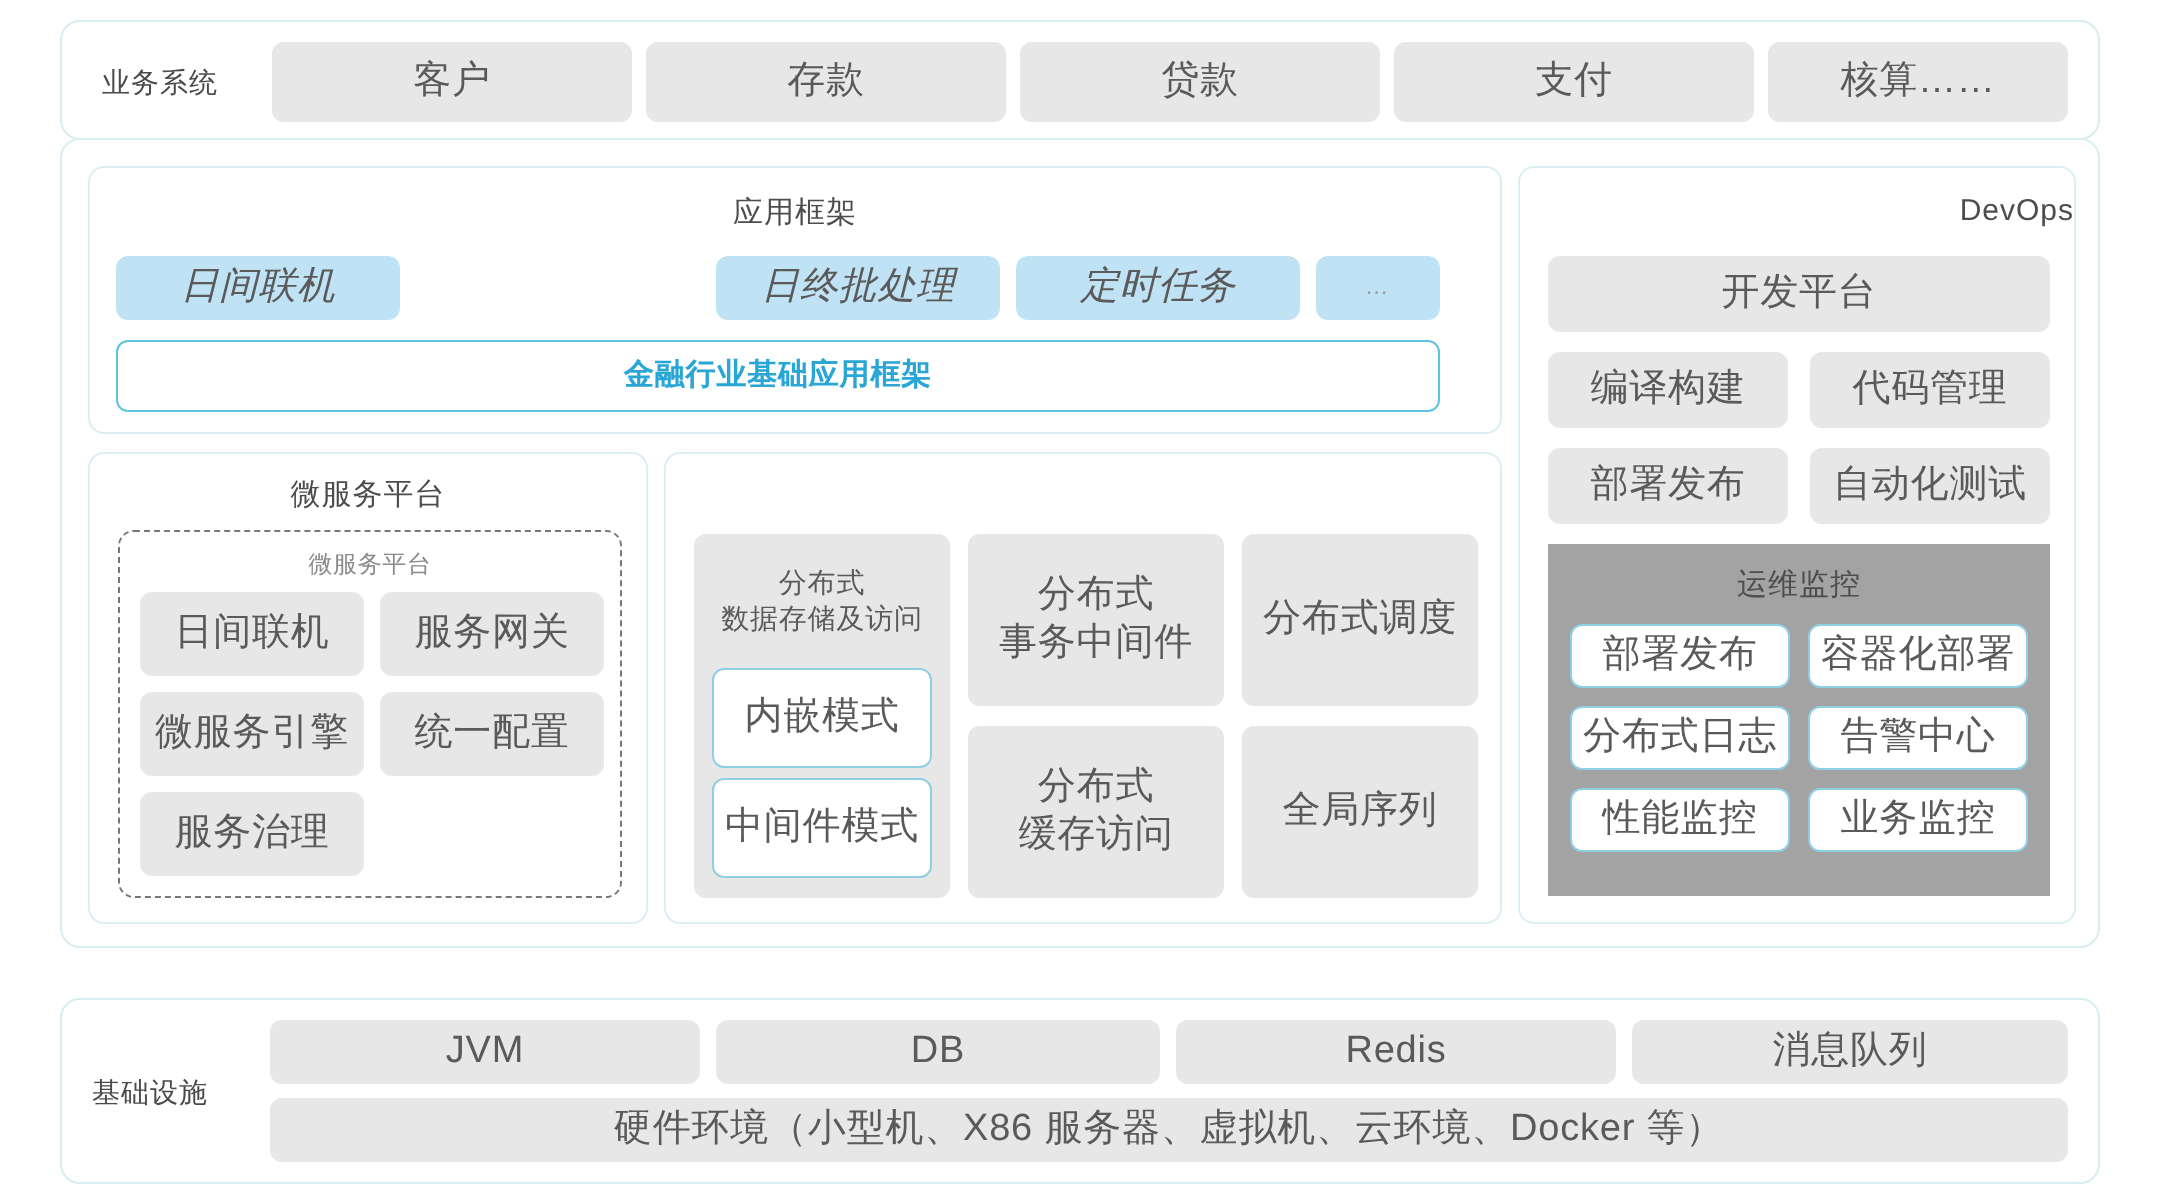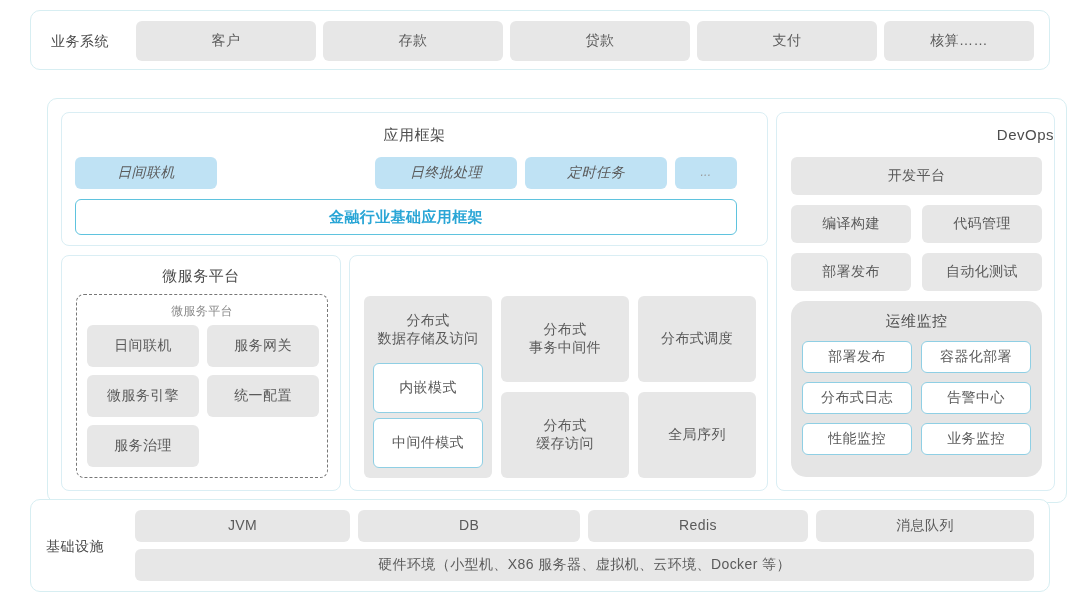--- a/index.html
+++ b/index.html
@@ -54,21 +54,21 @@
 
   .chip {
     position: absolute;
     background: #e7e7e7;
     border-radius: 6px;
     box-sizing: border-box;
     display: flex;
     align-items: center;
     justify-content: center;
     text-align: center;
-    font-size: 14px;
+    font-size: 19px;
     color: #5a5a5a;
     line-height: 1.28;
     letter-spacing: .4px;
   }
   .chip.blue {
     background: #bfe2f4;
     color: #5a5a5a;
     font-style: italic;
   }
   .chip.ghost {
@@ -101,22 +101,22 @@
     width: 100%;
     text-align: center;
     font-size: 12px;
     color: #8a8a8a;
     letter-spacing: .3px;
   }
 
   
   .blue-panel {
     position: absolute;
-    background: #e5e5e5;
-    border-radius: 15px;
+    background: #a3a3a3;
+    border-radius: 0;
     box-sizing: border-box;
   }
   .blue-panel-title {
     position: absolute;
     width: 100%;
     text-align: center;
     font-size: 15px;
     color: #4d4d4d;
     letter-spacing: .5px;
   }
@@ -146,21 +146,21 @@
   <div class="outer-card" style="left:30px; top:10px; width:1020px; height:60px;">
     <div class="row-label" style="left:20px; top:22px;">业务系统</div>
 
     <div class="chip" style="left:105px; top:10px; width:180px; height:40px;">客户</div>
     <div class="chip" style="left:292px; top:10px; width:180px; height:40px;">存款</div>
     <div class="chip" style="left:479px; top:10px; width:180px; height:40px;">贷款</div>
     <div class="chip" style="left:666px; top:10px; width:180px; height:40px;">支付</div>
     <div class="chip" style="left:853px; top:10px; width:150px; height:40px;">核算……</div>
   </div>
 
-  <div class="outer-card" style="left:30px; top:98px; width:1020px; height:405px;margin-left:17px;">
+  <div class="outer-card" style="left:30px; top:69px; width:1020px; height:405px;">
 
     <div class="panel" style="left:13px; top:13px; width:707px; height:134px;">
       <div class="panel-title" style="position:absolute; left:0; top:13px; width:100%;">应用框架</div>
 
       <div class="chip blue" style="left:13px; top:44px; width:142px; height:32px;">日间联机</div>
       <div class="chip blue" style="left:313px; top:44px; width:142px; height:32px;">日终批处理</div>
       <div class="chip blue" style="left:463px; top:44px; width:142px; height:32px;">定时任务</div>
       <div class="chip blue small" style="left:613px; top:44px; width:62px; height:32px;">...</div>
 
       <div class="chip outline-cyan" style="left:13px; top:86px; width:662px; height:36px;">金融行业基础应用框架</div>

